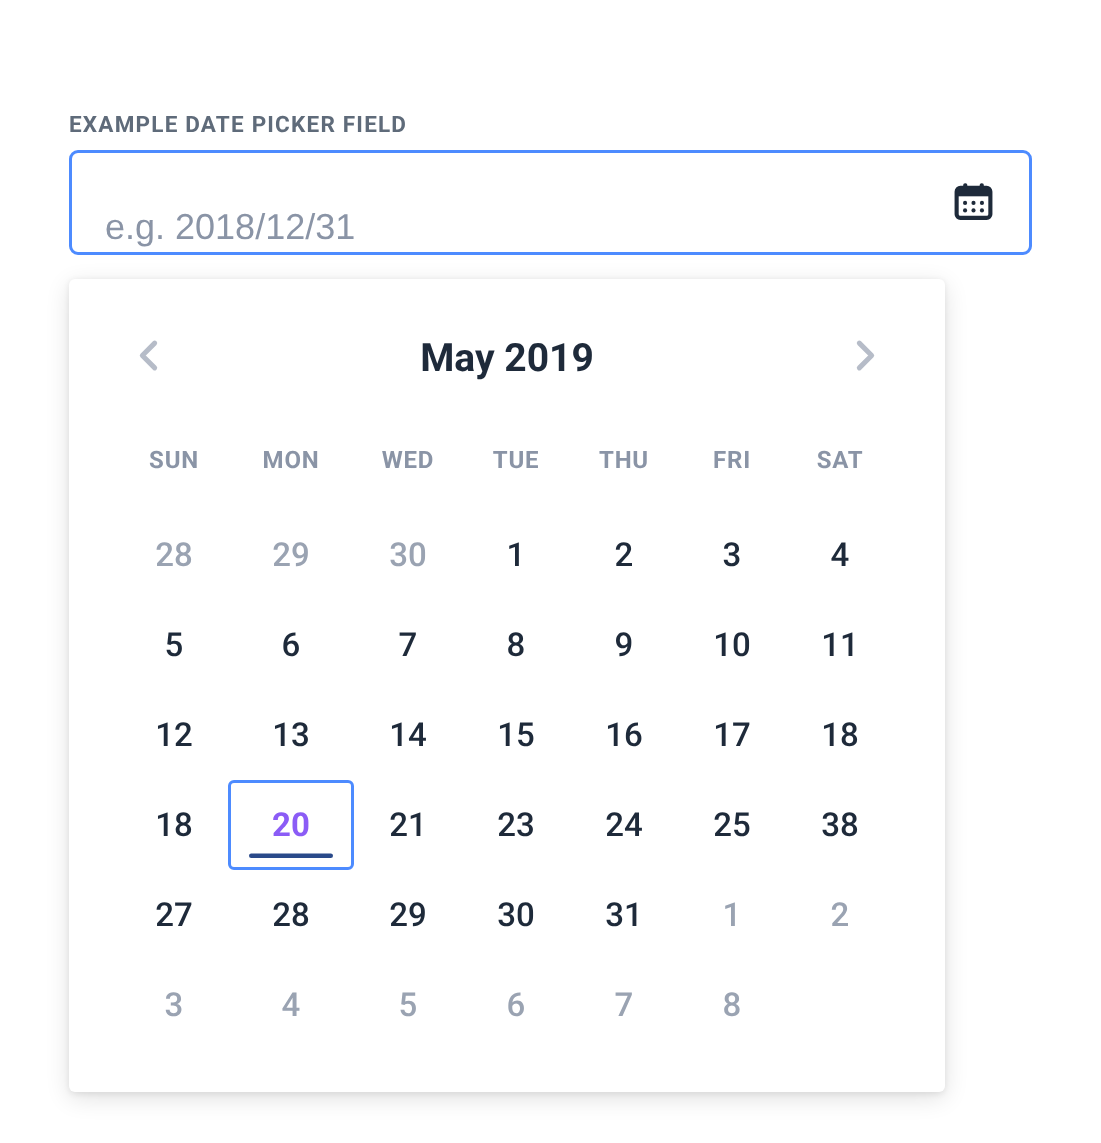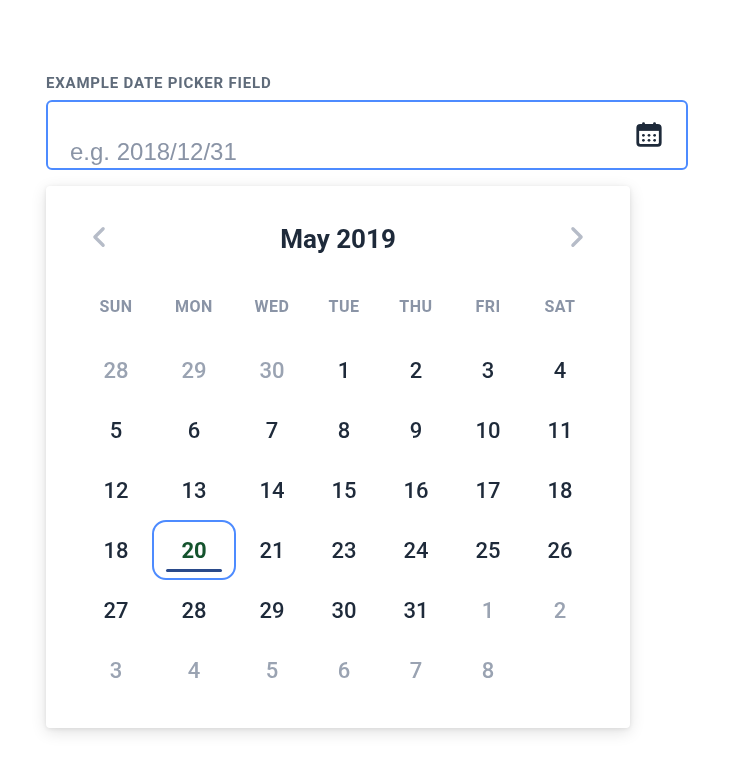--- a/index.html
+++ b/index.html
@@ -103,22 +103,22 @@
       align-items: center;
       justify-content: center;
       cursor: pointer;
       position: relative;
     }
     .cal-day.outside {
       color: #9aa3b2;
     }
     .cal-day.today {
       border: 2.5px solid #4d8bff;
-      border-radius: 14px;
-      color: #14532d;
+      border-radius: 4px;
+      color: #8b5cf6;
       font-weight: 700;
       height: 60px;
       width: 84px;
       margin: 0 auto;
     }
     .cal-day.today::after {
       content: "";
       position: absolute;
       bottom: 6px;
       left: 12px;
@@ -200,21 +200,21 @@
       <div class="cal-day">15</div>
       <div class="cal-day">16</div>
       <div class="cal-day">17</div>
       <div class="cal-day">18</div>
       <div class="cal-day">18</div>
       <div class="cal-day today">20</div>
       <div class="cal-day">21</div>
       <div class="cal-day">23</div>
       <div class="cal-day">24</div>
       <div class="cal-day">25</div>
-      <div class="cal-day">26</div>
+      <div class="cal-day">38</div>
       <div class="cal-day">27</div>
       <div class="cal-day">28</div>
       <div class="cal-day">29</div>
       <div class="cal-day">30</div>
       <div class="cal-day">31</div>
       <div class="cal-day outside">1</div>
       <div class="cal-day outside">2</div>
       <div class="cal-day outside">3</div>
       <div class="cal-day outside">4</div>
       <div class="cal-day outside">5</div>

